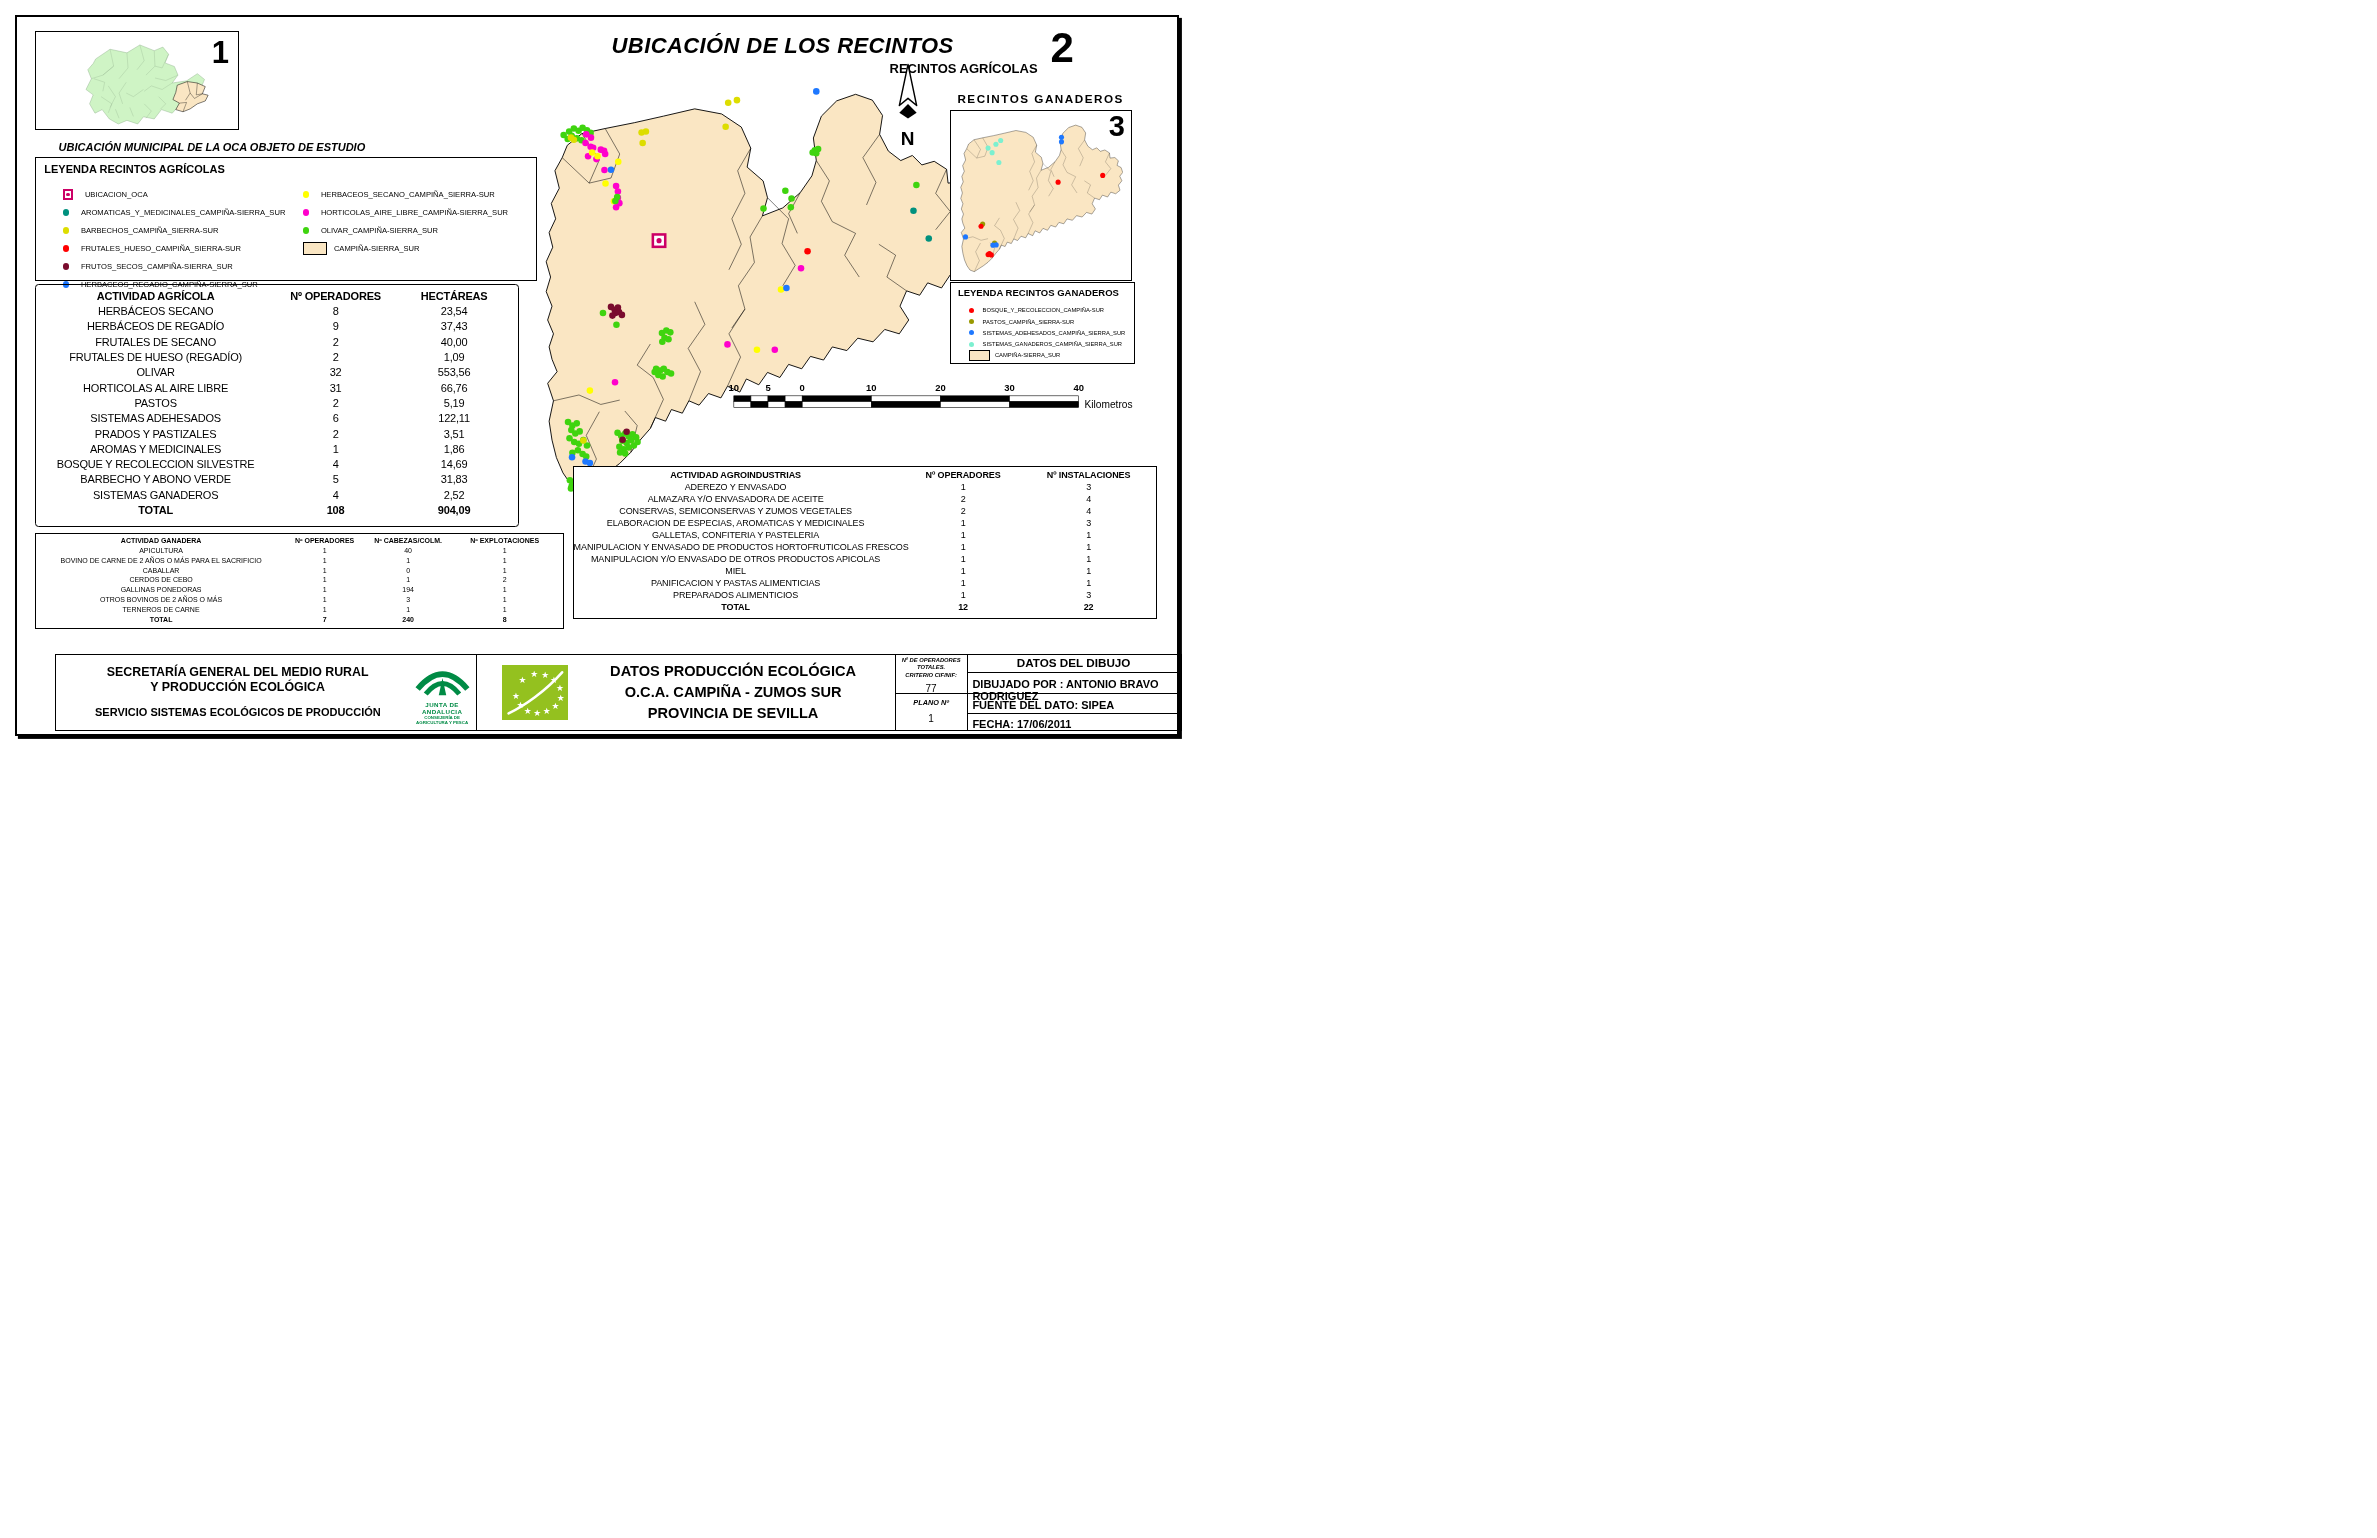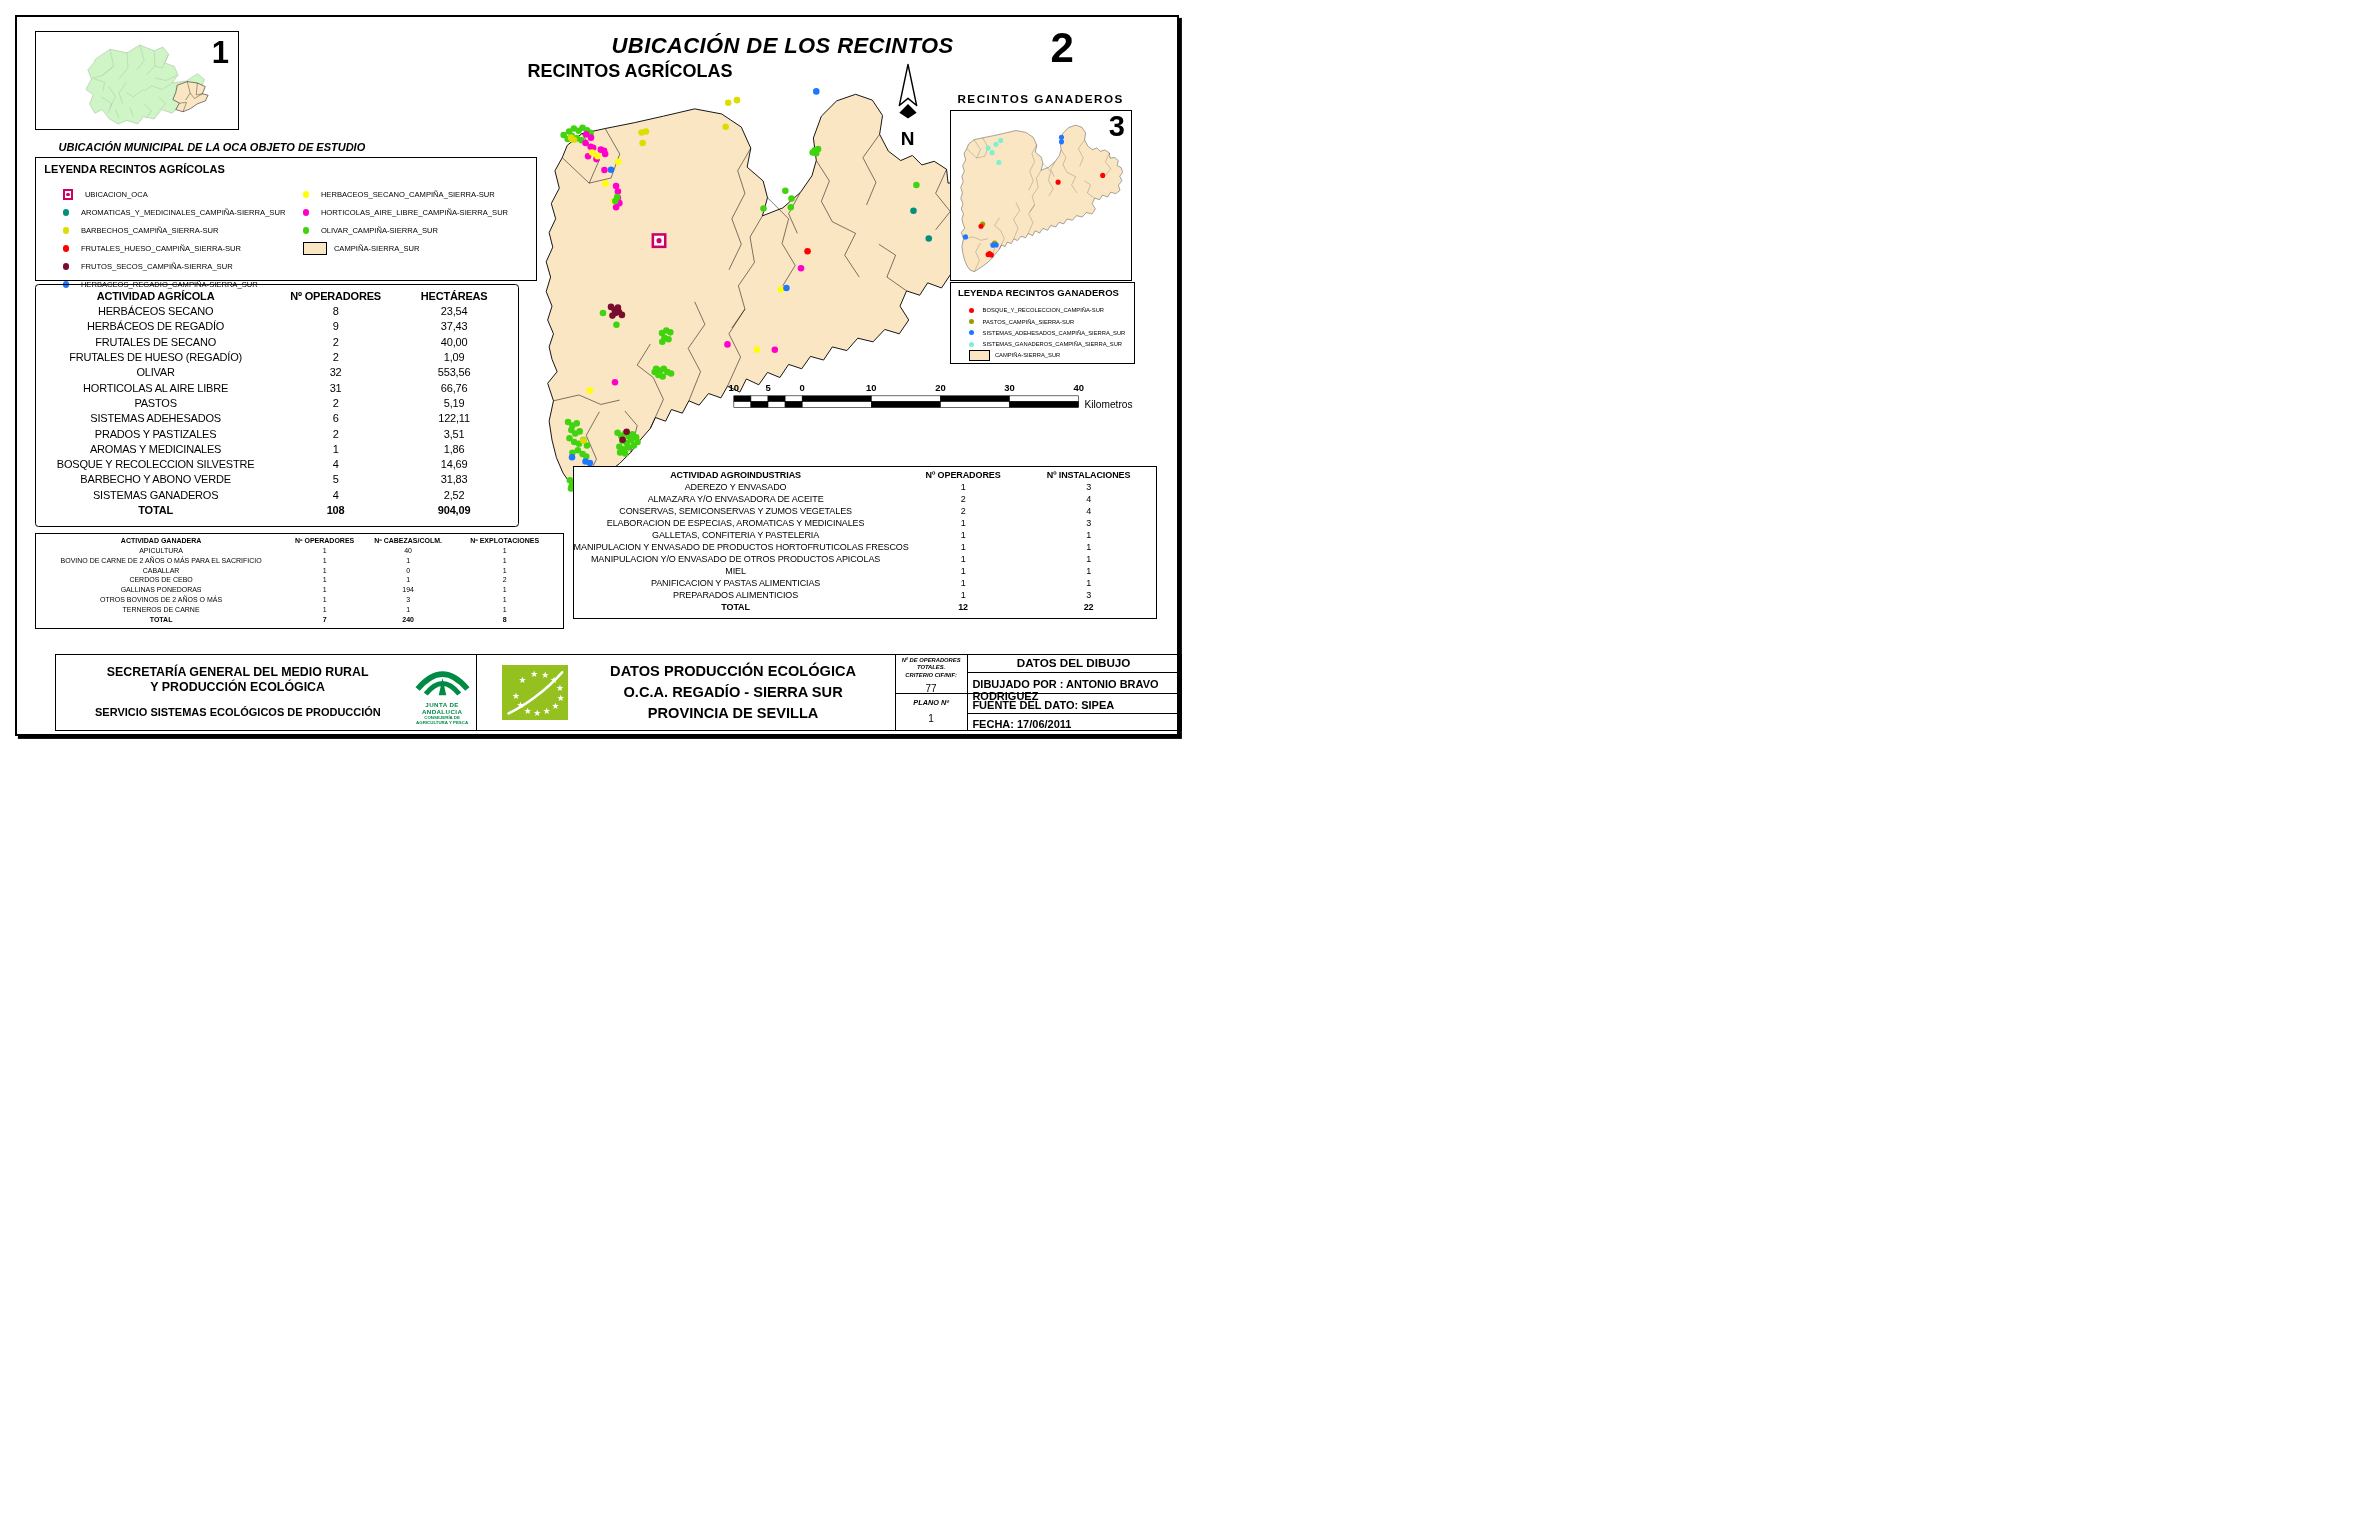--- a/index.html
+++ b/index.html
@@ -5,21 +5,21 @@
   html,body{margin:0;padding:0;background:#fff;}
   body{font-family:"Liberation Sans", sans-serif; color:#000;}
   #page{position:relative;width:1189px;height:769px;background:#fff;overflow:hidden;}
   #sheet{position:absolute;left:14.6px;top:14.6px;width:1160px;height:717px;background:#fff;
          border:2.2px solid #000; box-shadow:2.9px 2.9px 0 #000;}
   .abs{position:absolute;}
   .box{border:0.7px solid #000;background:#fff;}
   .big-num{font-weight:bold;line-height:1;}
   
   .main-title{font-size:22px;font-weight:bold;font-style:italic;text-align:center;letter-spacing:0.4px;}
-  .main-subtitle{font-size:18px;font-weight:bold;text-align:left;}
+  .main-subtitle{font-size:13px;font-weight:bold;text-align:right;}
   .inset-caption{font-size:11px;font-weight:bold;font-style:italic;padding-left:24px;}
   .rg-heading{font-size:11.7px;font-weight:bold;text-align:center;letter-spacing:1.5px;}
   
   .legend-title{font-size:11px;font-weight:bold;padding:5.8px 0 0 8.7px;}
   .legend-grid{position:absolute;left:19px;top:28px;display:grid;grid-template-rows:repeat(6,18px);
                grid-auto-flow:column;grid-auto-columns:240px;}
   .lrow{display:flex;align-items:center;font-size:7.6px;white-space:nowrap;margin-left:8px;}
   .lrow .sym{flex:0 0 auto;margin-right:11.7px;}
   .sym.dot{width:6.6px;height:6.6px;border-radius:50%;}
   .sym.rect{width:22px;height:11px;border:0.7px solid #000;margin-right:7.3px !important;}
@@ -656,21 +656,21 @@
         <text x="146" y="120">★</text>
             <text x="122" y="134">★</text>
             <text x="96" y="140">★</text>
         <text x="70" y="134">★</text>
             <text x="50" y="118">★</text>
             <text x="38" y="94">★</text>
       </g>
     </svg>
 
     <div class="abs center-line" style="left:521px;top:8.7px;width:313px;">DATOS PRODUCCIÓN ECOLÓGICA</div>
-    <div class="abs center-line" style="left:521px;top:29px;width:313px;">O.C.A. REGADÍO - SIERRA SUR</div>
+    <div class="abs center-line" style="left:521px;top:29px;width:313px;">O.C.A. CAMPIÑA - ZUMOS SUR</div>
     <div class="abs center-line" style="left:521px;top:50px;width:313px;">PROVINCIA DE SEVILLA</div>
 
     <div class="hline" style="left:839px;width:72px;top:38px;"></div>
     <div class="abs ops-label" style="left:841px;top:2.2px;width:69px;">Nº DE OPERADORES TOTALES.</div>
     <div class="abs ops-label" style="left:841px;top:17px;width:69px;">CRITERIO CIF/NIF:</div>
     <div class="abs ops-value" style="left:841px;top:28px;width:69px;">77</div>
     <div class="abs ops-label" style="left:841px;top:43px;width:69px;font-size:7.3px;">PLANO Nº</div>
     <div class="abs ops-value" style="left:841px;top:58px;width:69px;">1</div>
 
     <div class="hline" style="left:911px;width:214px;top:17.5px;"></div>

